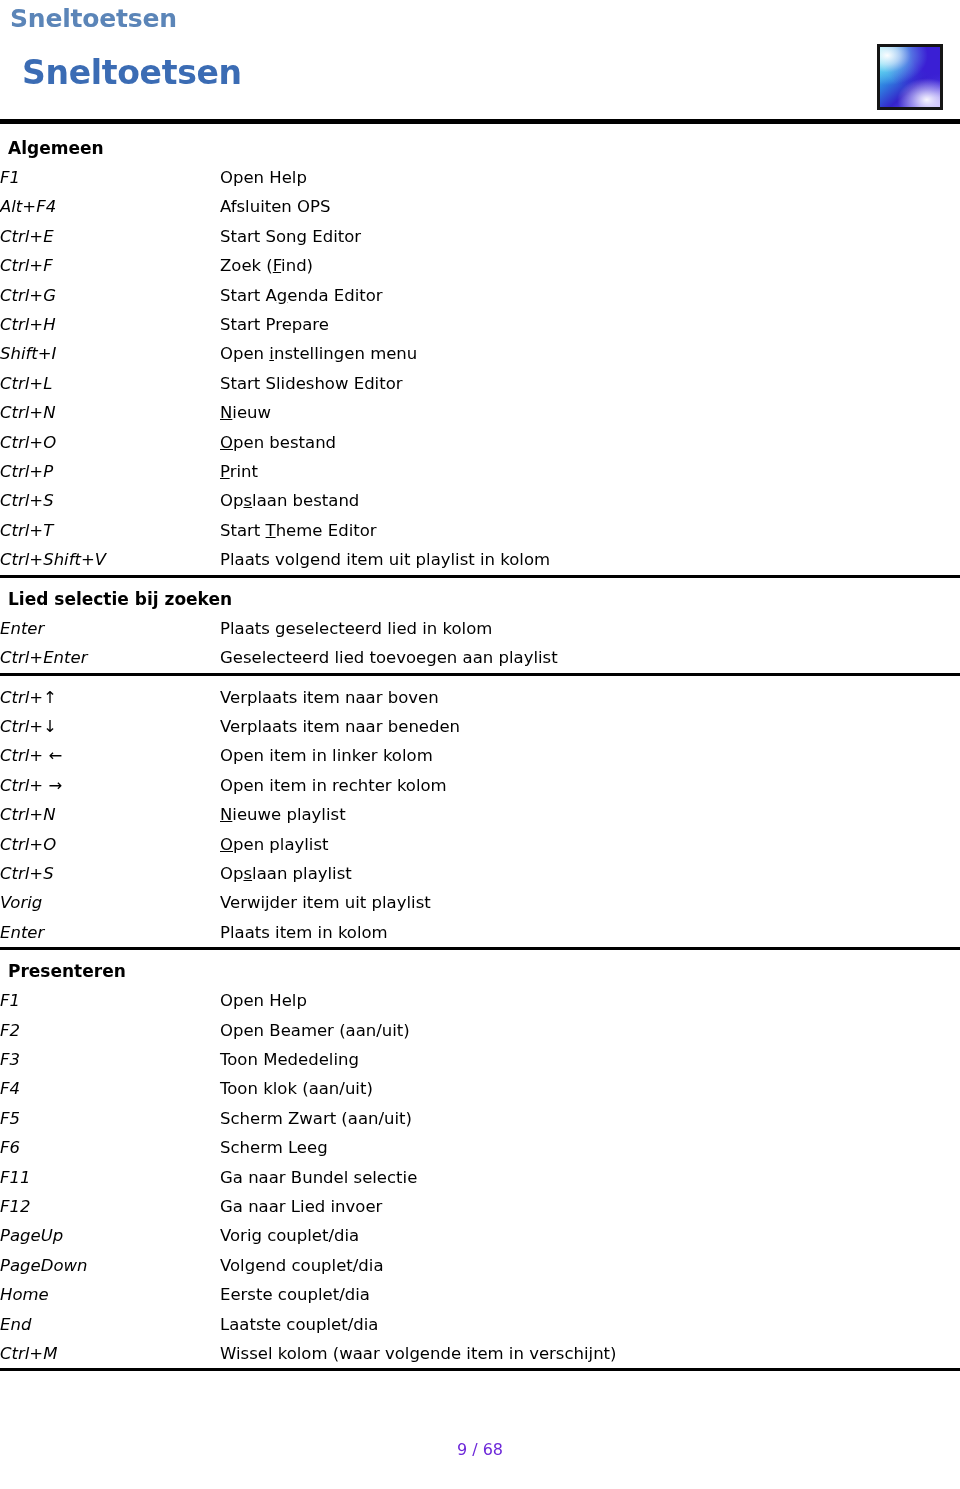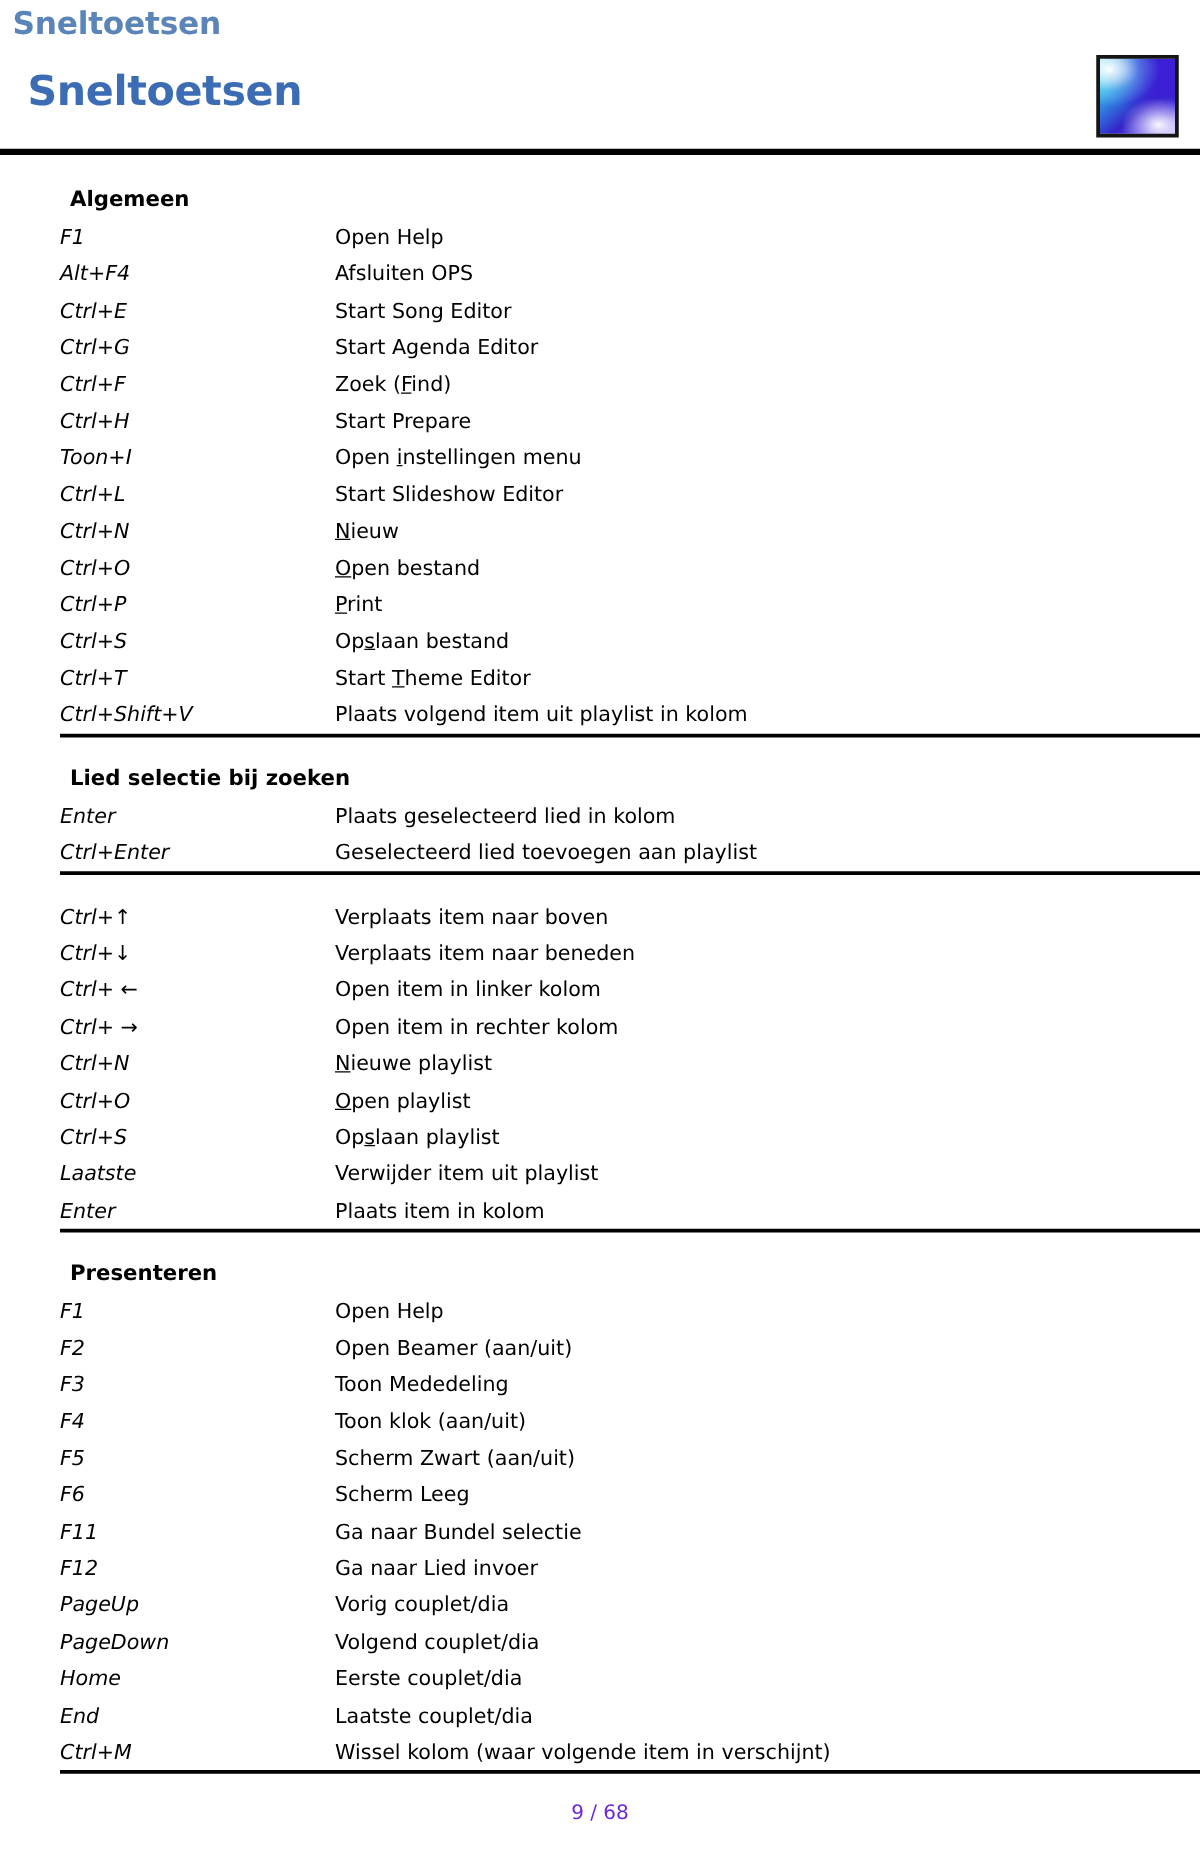--- a/index.html
+++ b/index.html
@@ -105,22 +105,21 @@
     padding-left: 0;
   }
 
   .section-rule {
     width: 960px;
     height: 0;
     border-top: 3px solid #000000;
     margin: 0;
   }
   .section-block {
-    margin: 12px;
-    padding-left: 36px;
+    margin: 0;
   }
   .section-block .gap-after-rule {
     height: 7px;
   }
 
   u { text-decoration: underline; text-underline-offset: 1px; }
 
   
   #doc-footer {
     position: absolute;
@@ -156,33 +155,33 @@
           </tr>
           <tr>
             <td class="key-cell">Alt+F4</td>
             <td class="desc-cell">Afsluiten OPS</td>
           </tr>
           <tr>
             <td class="key-cell">Ctrl+E</td>
             <td class="desc-cell">Start Song Editor</td>
           </tr>
           <tr>
+            <td class="key-cell">Ctrl+F</td>
+            <td class="desc-cell">Zoek (<u>F</u>ind)</td>
+          </tr>
+          <tr>
             <td class="key-cell">Ctrl+G</td>
             <td class="desc-cell">Start A<u>g</u>enda Editor</td>
           </tr>
           <tr>
-            <td class="key-cell">Ctrl+F</td>
-            <td class="desc-cell">Zoek (<u>F</u>ind)</td>
-          </tr>
-          <tr>
             <td class="key-cell">Ctrl+H</td>
             <td class="desc-cell">Start Prepare</td>
           </tr>
           <tr>
-            <td class="key-cell">Toon+I</td>
+            <td class="key-cell">Shift+I</td>
             <td class="desc-cell">Open <u>i</u>nstellingen menu</td>
           </tr>
           <tr>
             <td class="key-cell">Ctrl+L</td>
             <td class="desc-cell">Start Slideshow Editor</td>
           </tr>
           <tr>
             <td class="key-cell">Ctrl+N</td>
             <td class="desc-cell"><u>N</u>ieuw</td>
           </tr>
@@ -253,21 +252,21 @@
           </tr>
           <tr>
             <td class="key-cell">Ctrl+O</td>
             <td class="desc-cell"><u>O</u>pen playlist</td>
           </tr>
           <tr>
             <td class="key-cell">Ctrl+S</td>
             <td class="desc-cell">Op<u>s</u>laan playlist</td>
           </tr>
           <tr>
-            <td class="key-cell">Laatste</td>
+            <td class="key-cell">Vorig</td>
             <td class="desc-cell">Verwijder item uit playlist</td>
           </tr>
           <tr>
             <td class="key-cell">Enter</td>
             <td class="desc-cell">Plaats item in kolom</td>
           </tr>
         </tbody>
       </table>
       <div class="section-rule"></div>
       <div class="gap-after-rule"></div>

